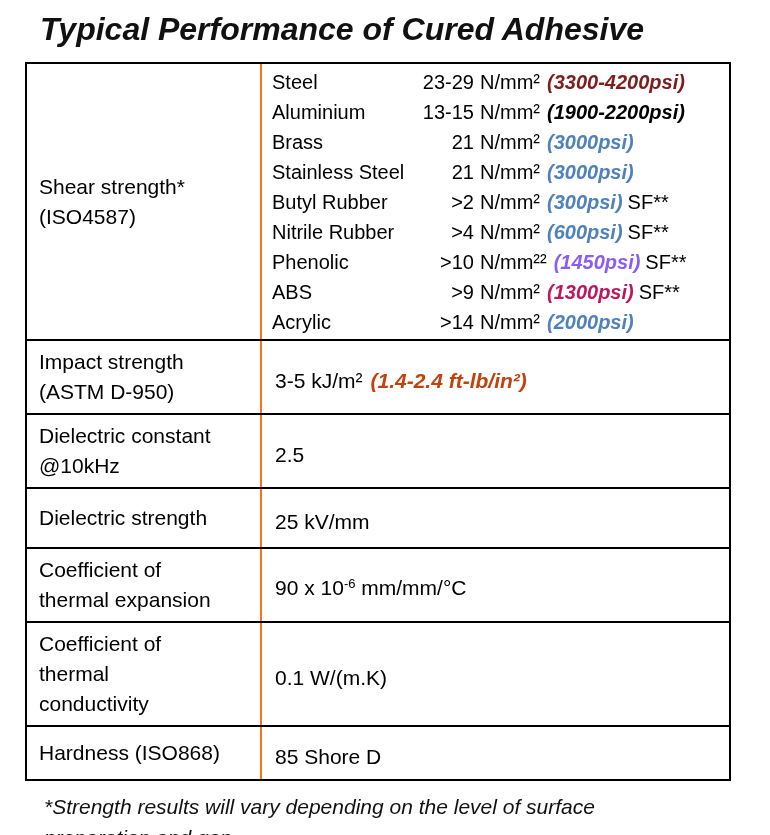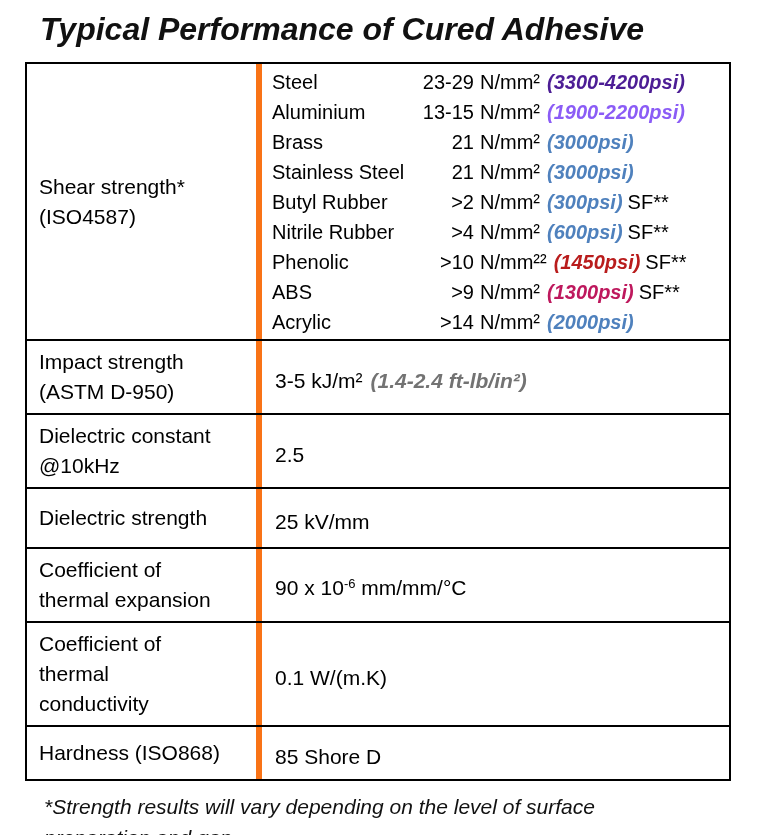--- a/index.html
+++ b/index.html
@@ -28,21 +28,21 @@
     border: 2px solid #000000;
     box-sizing: border-box;
   }
   .t-row { display: flex; border-top: 2px solid #000000; }
   .t-row:first-child { border-top: none; }
 
   .cell { box-sizing: border-box; }
   .cell-prop {
     width: 235px;
     flex: 0 0 235px;
-    border-right: 6px solid #f97316;
+    border-right: 2px solid #f97316;
     padding: 6px 8px 6px 12px;
     font-size: 21px;
     line-height: 30px;
     white-space: pre-line;
     display: flex;
     align-items: center;
   }
   .cell-val {
     flex: 1 1 auto;
     padding: 12px 6px 4px 13px;
@@ -104,63 +104,63 @@
   <h1 class="doc-title">Typical Performance of Cured Adhesive</h1>
 
   <div class="perf-table">
 
     <div class="t-row r-shear">
       <div class="cell cell-prop">Shear strength*
 (ISO4587)</div>
       <div class="cell cell-val shear-cell">
 
           <div class="mat-line">
-            <span class="mat-name">Steel</span><span class="mat-val">23-29</span><span class="mat-unit">N/mm²</span><span class="mat-psi blue" style="color: #4c1d95;">(3300-4200psi)</span><span class="mat-sf"></span>
-          </div>
-
-          <div class="mat-line">
-            <span class="mat-name">Aluminium</span><span class="mat-val">13-15</span><span class="mat-unit">N/mm²</span><span class="mat-psi blue" style="color: #8b5cf6;">(1900-2200psi)</span><span class="mat-sf"></span>
+            <span class="mat-name">Steel</span><span class="mat-val">23-29</span><span class="mat-unit">N/mm²</span><span class="mat-psi blue" style="color: #7f1d1d;">(3300-4200psi)</span><span class="mat-sf"></span>
+          </div>
+
+          <div class="mat-line">
+            <span class="mat-name">Aluminium</span><span class="mat-val">13-15</span><span class="mat-unit">N/mm²</span><span class="mat-psi blue" style="color: #000000;">(1900-2200psi)</span><span class="mat-sf"></span>
           </div>
 
           <div class="mat-line">
             <span class="mat-name">Brass</span><span class="mat-val">21</span><span class="mat-unit">N/mm²</span><span class="mat-psi blue" style="color: rgb(79, 129, 189);">(3000psi)</span><span class="mat-sf"></span>
           </div>
 
           <div class="mat-line">
             <span class="mat-name">Stainless Steel</span><span class="mat-val">21</span><span class="mat-unit">N/mm²</span><span class="mat-psi blue" style="color: rgb(79, 129, 189);">(3000psi)</span><span class="mat-sf"></span>
           </div>
 
           <div class="mat-line">
             <span class="mat-name">Butyl Rubber</span><span class="mat-val">&gt;2</span><span class="mat-unit">N/mm²</span><span class="mat-psi blue" style="color: rgb(79, 129, 189);">(300psi)</span><span class="mat-sf">SF**</span>
           </div>
 
           <div class="mat-line">
             <span class="mat-name">Nitrile Rubber</span><span class="mat-val">&gt;4</span><span class="mat-unit">N/mm²</span><span class="mat-psi blue" style="color: rgb(79, 129, 189);">(600psi)</span><span class="mat-sf">SF**</span>
           </div>
 
           <div class="mat-line">
-            <span class="mat-name">Phenolic</span><span class="mat-val">&gt;10</span><span class="mat-unit">N/mm²²</span><span class="mat-psi blue" style="color: #b91c1c;">(1450psi)</span><span class="mat-sf">SF**</span>
+            <span class="mat-name">Phenolic</span><span class="mat-val">&gt;10</span><span class="mat-unit">N/mm²²</span><span class="mat-psi blue" style="color: #8b5cf6;">(1450psi)</span><span class="mat-sf">SF**</span>
           </div>
 
           <div class="mat-line">
             <span class="mat-name">ABS</span><span class="mat-val">&gt;9</span><span class="mat-unit">N/mm²</span><span class="mat-psi blue" style="color: #be185d;">(1300psi)</span><span class="mat-sf">SF**</span>
           </div>
 
           <div class="mat-line">
             <span class="mat-name">Acrylic</span><span class="mat-val">&gt;14</span><span class="mat-unit">N/mm²</span><span class="mat-psi blue" style="color: rgb(79, 129, 189);">(2000psi)</span><span class="mat-sf"></span>
           </div>
         </div>
     </div>
 
     <div class="t-row r-impact">
       <div class="cell cell-prop">Impact strength
 (ASTM D-950)</div>
       <div class="cell cell-val">
         <span>3-5 kJ/m²</span>
-        <span class="blue val-blue" style="color: #737373; font-style: italic;">(1.4-2.4 ft-lb/in²)</span>
+        <span class="blue val-blue" style="color: #c2410c; font-style: italic;">(1.4-2.4 ft-lb/in²)</span>
       </div>
     </div>
 
     <div class="t-row r-dconst">
       <div class="cell cell-prop">Dielectric constant
 @10kHz</div>
       <div class="cell cell-val">
         <span>2.5</span>
       </div>
     </div>

